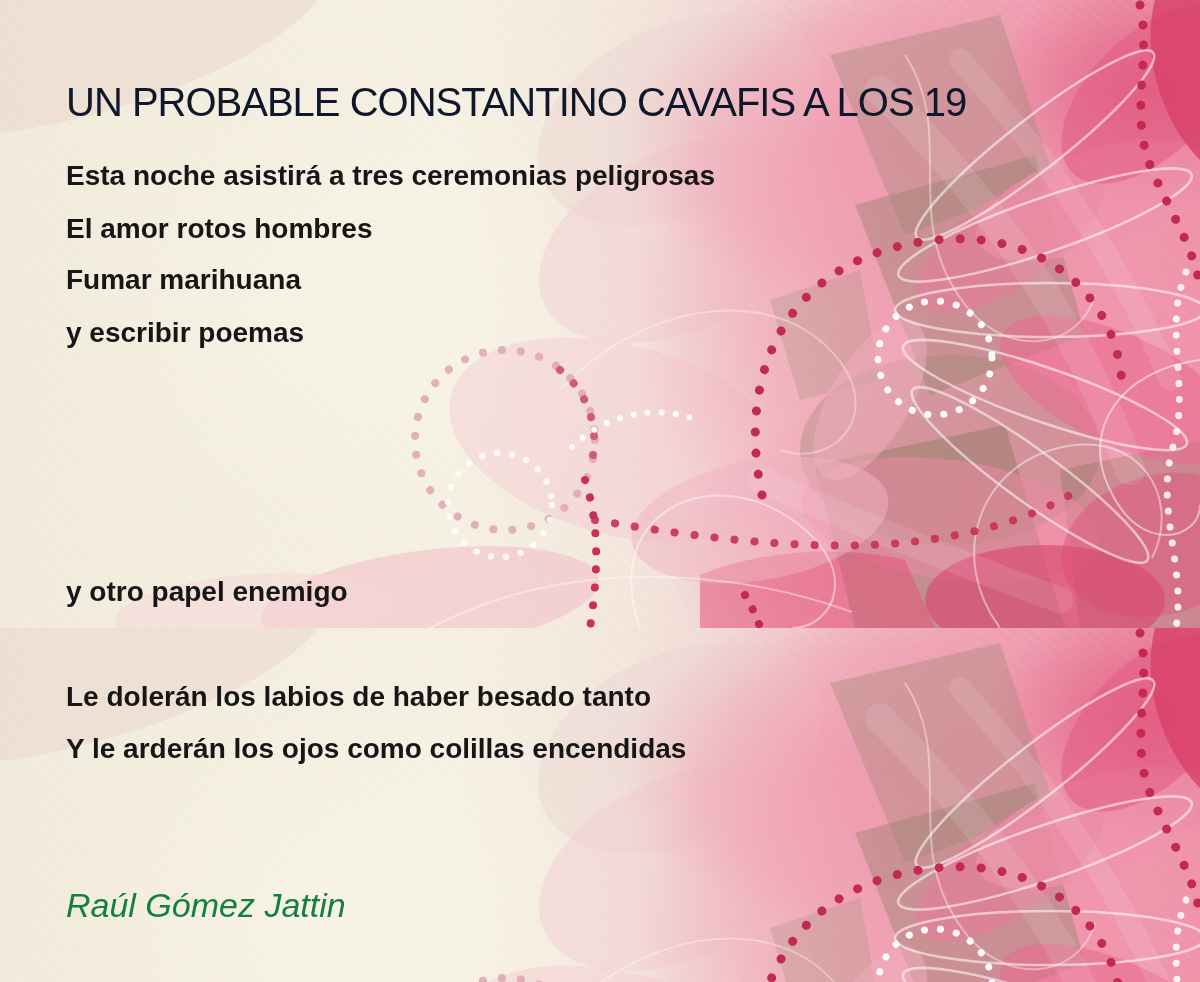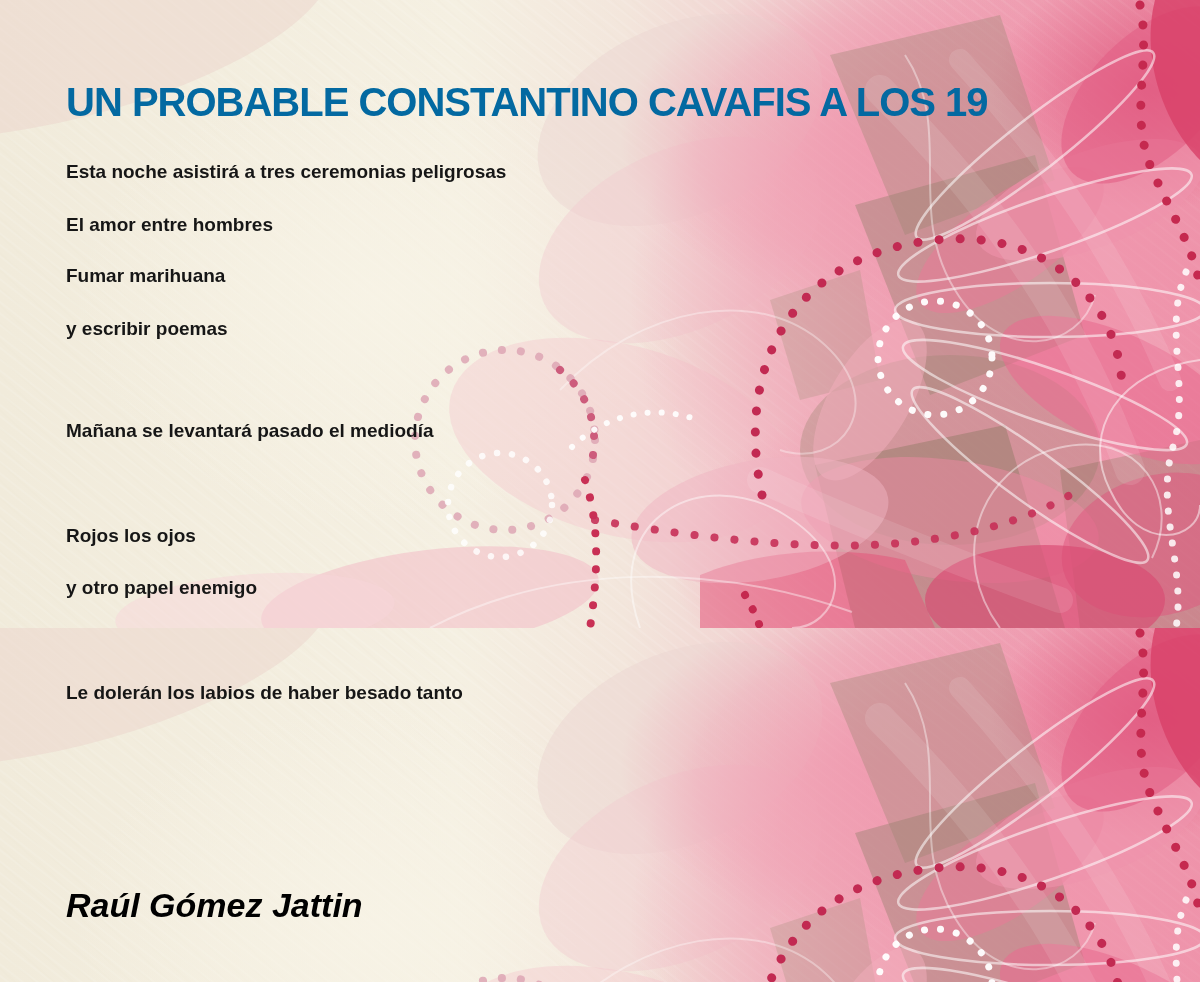--- a/index.html
+++ b/index.html
@@ -7,32 +7,32 @@
     position:relative;width:1200px;height:982px;overflow:hidden;
     background:#f2ecdc;
     font-family:"Liberation Sans",sans-serif;
   }
   .tile{position:absolute;left:0;width:1200px;height:628px;display:block;}
   .t0{top:0;}
   .t1{top:628px;}
   .content{position:absolute;inset:0;z-index:3;}
   .title{
     position:absolute;left:66px;top:55px;
-    font-weight:bold;font-size:40px;line-height:1;letter-spacing:-1px;
-    color:#0369a1;white-space:nowrap;
+    font-weight:normal;font-size:40px;line-height:1;letter-spacing:-1px;
+    color:#0f172a;white-space:nowrap;
   }
   .line{
     position:absolute;left:66px;
-    font-weight:bold;font-size:19px;line-height:1;
+    font-weight:bold;font-size:28px;line-height:1;
     color:#161616;white-space:nowrap;
   }
   .author{
     position:absolute;left:66px;top:888px;
-    font-style:italic;font-weight:700;font-size:34px;line-height:1;
-    color:#000000;white-space:nowrap;
+    font-style:italic;font-weight:400;font-size:34px;line-height:1;
+    color:#15803d;white-space:nowrap;
   }
 </style>
 </head>
 <body>
 
 <div class="page">
 
   <svg class="tile t0" viewBox="0 0 1200 628" aria-hidden="true">
     <defs>
       <linearGradient id="bgx" x1="0" y1="0" x2="1" y2="0">
@@ -153,25 +153,24 @@
   </svg>
 
   <svg class="tile t1" viewBox="0 0 1200 628" aria-hidden="true">
     <use href="#tile-art"></use>
   </svg>
 
   <div class="content">
     <h1 class="title">UN PROBABLE CONSTANTINO CAVAFIS A LOS 19</h1>
 
     <div class="line" style="top:162px">Esta noche asistirá a tres ceremonias peligrosas</div>
-    <div class="line" style="top:215px">El amor entre hombres</div>
+    <div class="line" style="top:215px">El amor rotos hombres</div>
     <div class="line" style="top:319px">y escribir poemas</div>
     <div class="line" style="top:266px">Fumar marihuana</div>
 
-    <div class="line" style="top:421px">Mañana se levantará pasado el mediodía</div>
-    <div class="line" style="top:526px">Rojos los ojos</div>
     <div class="line" style="top:683px">Le dolerán los labios de haber besado tanto</div>
 
     <div class="line" style="top:578px">y otro papel enemigo</div>
+    <div class="line" style="top:735px">Y le arderán los ojos como colillas encendidas</div>
 
     <div class="author">Raúl Gómez Jattin</div>
   </div>
 </div>
 
 </body></html>

